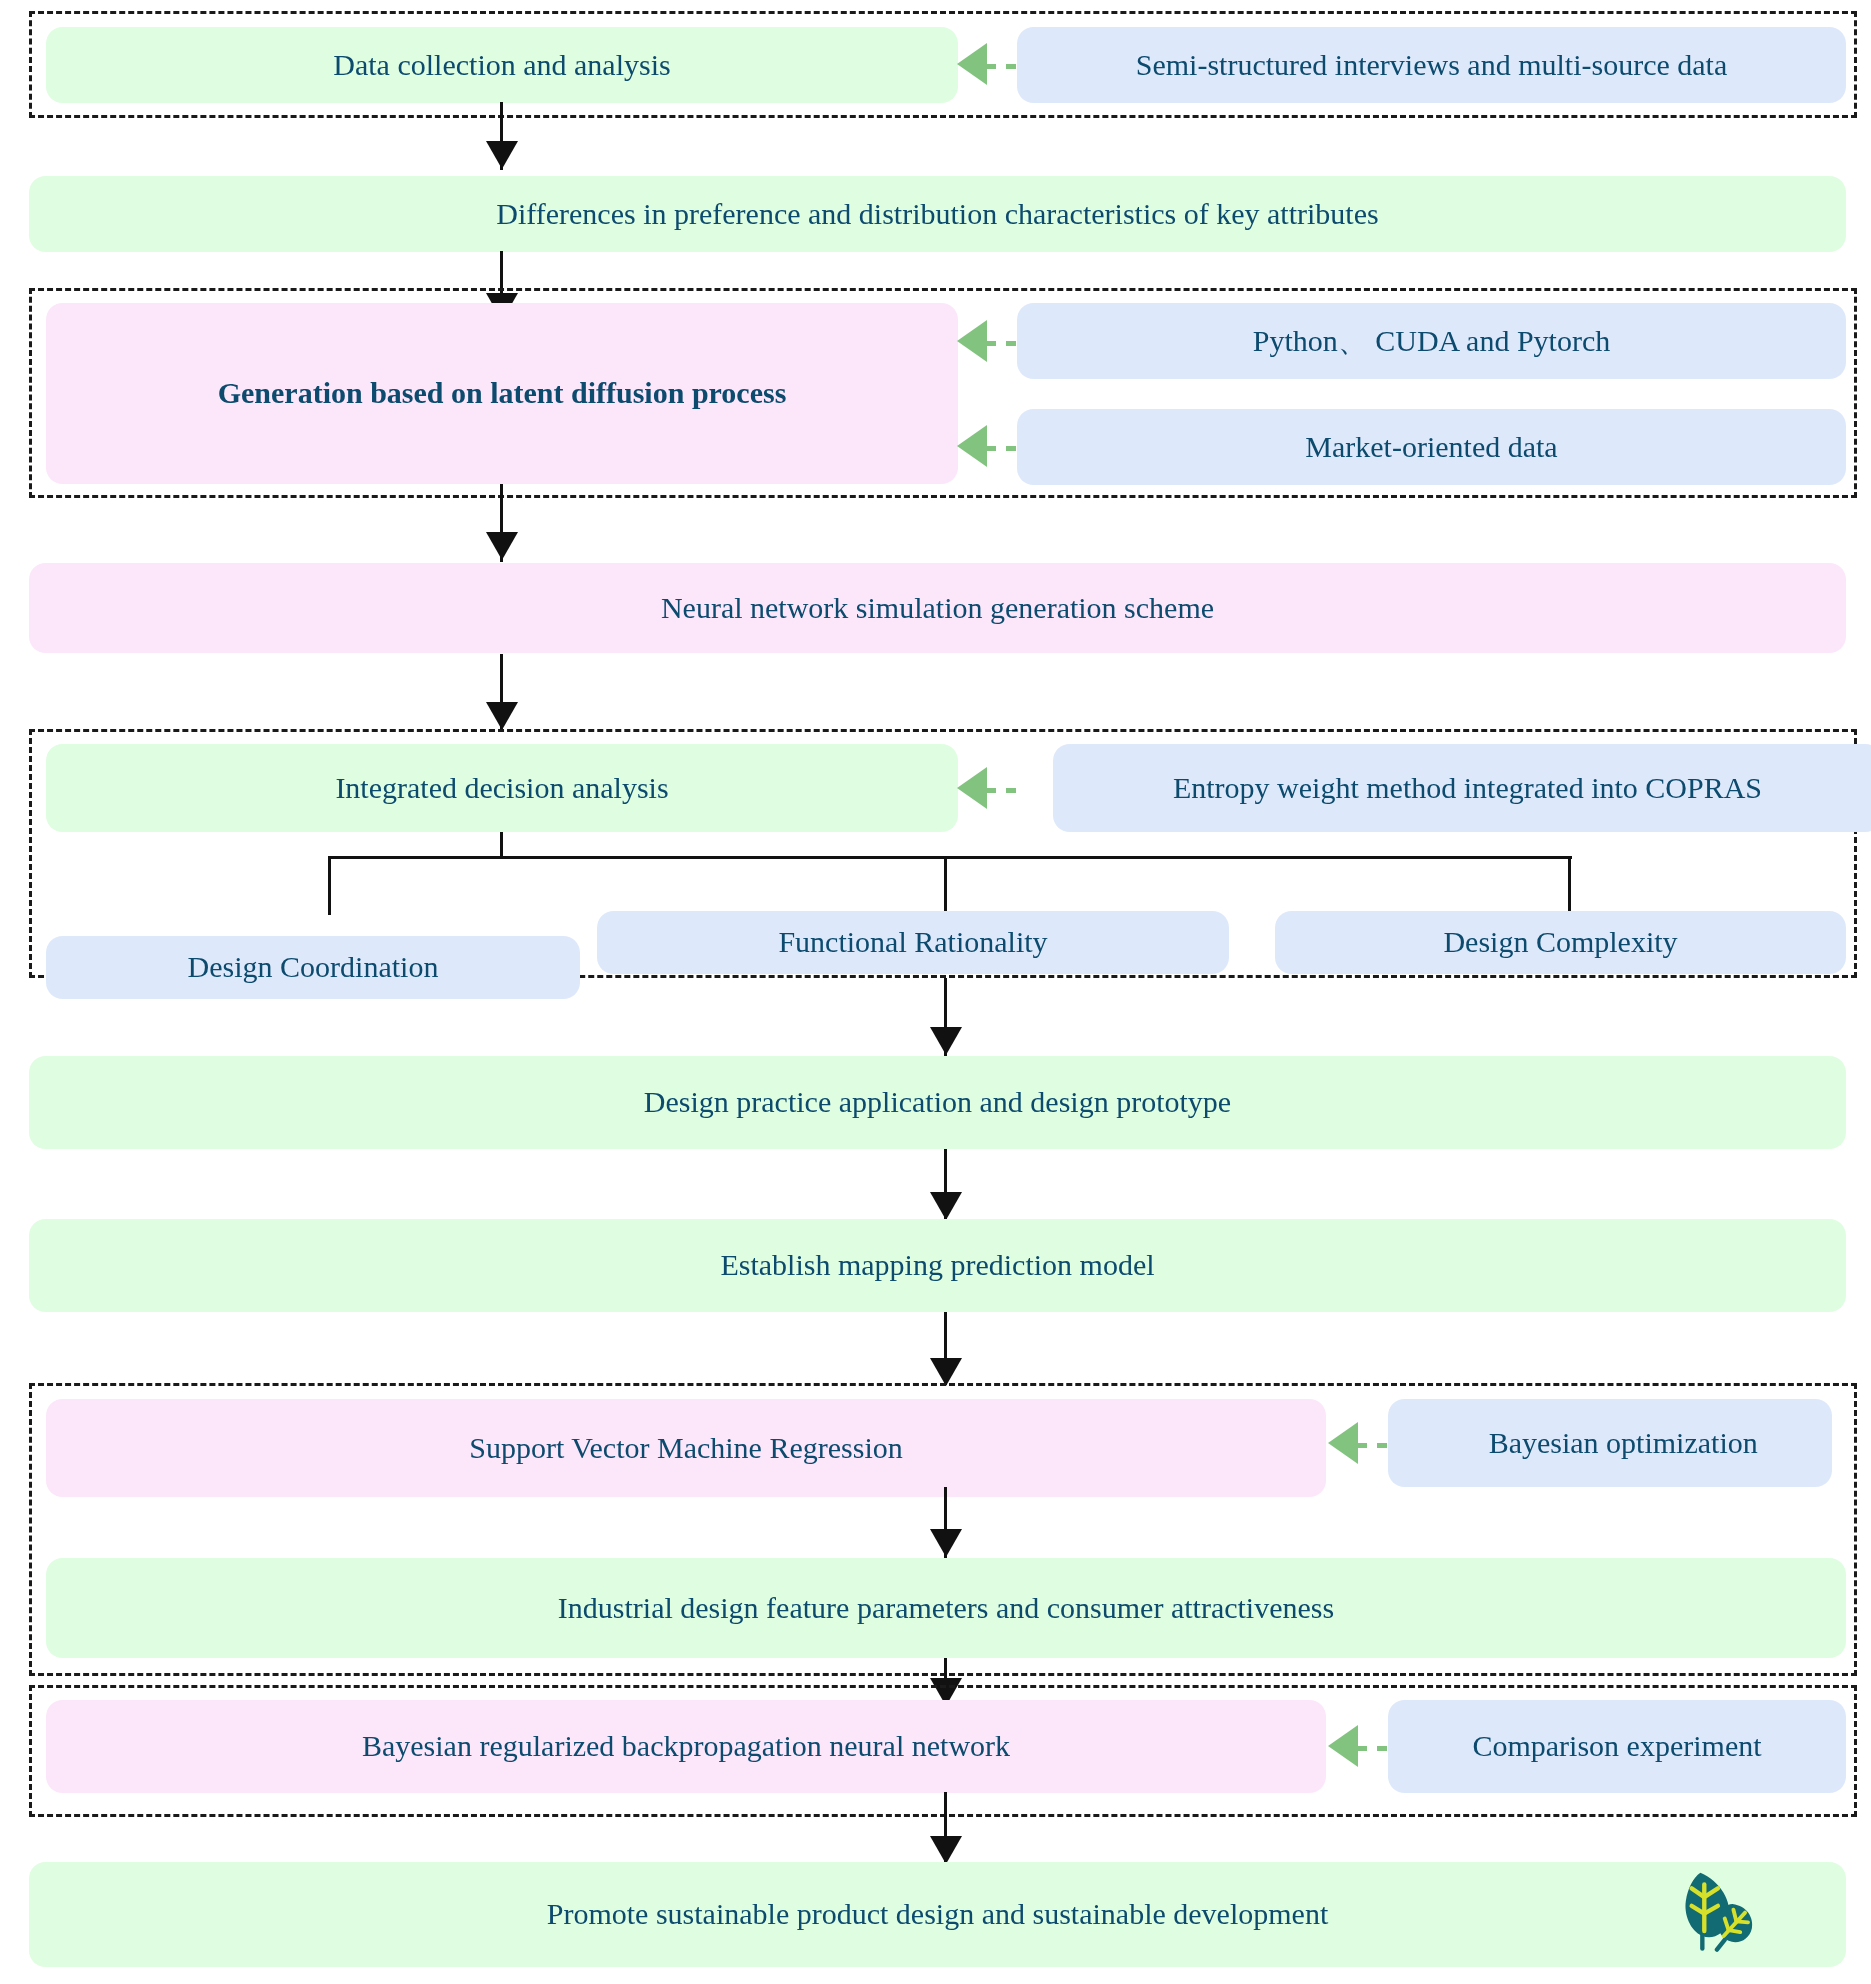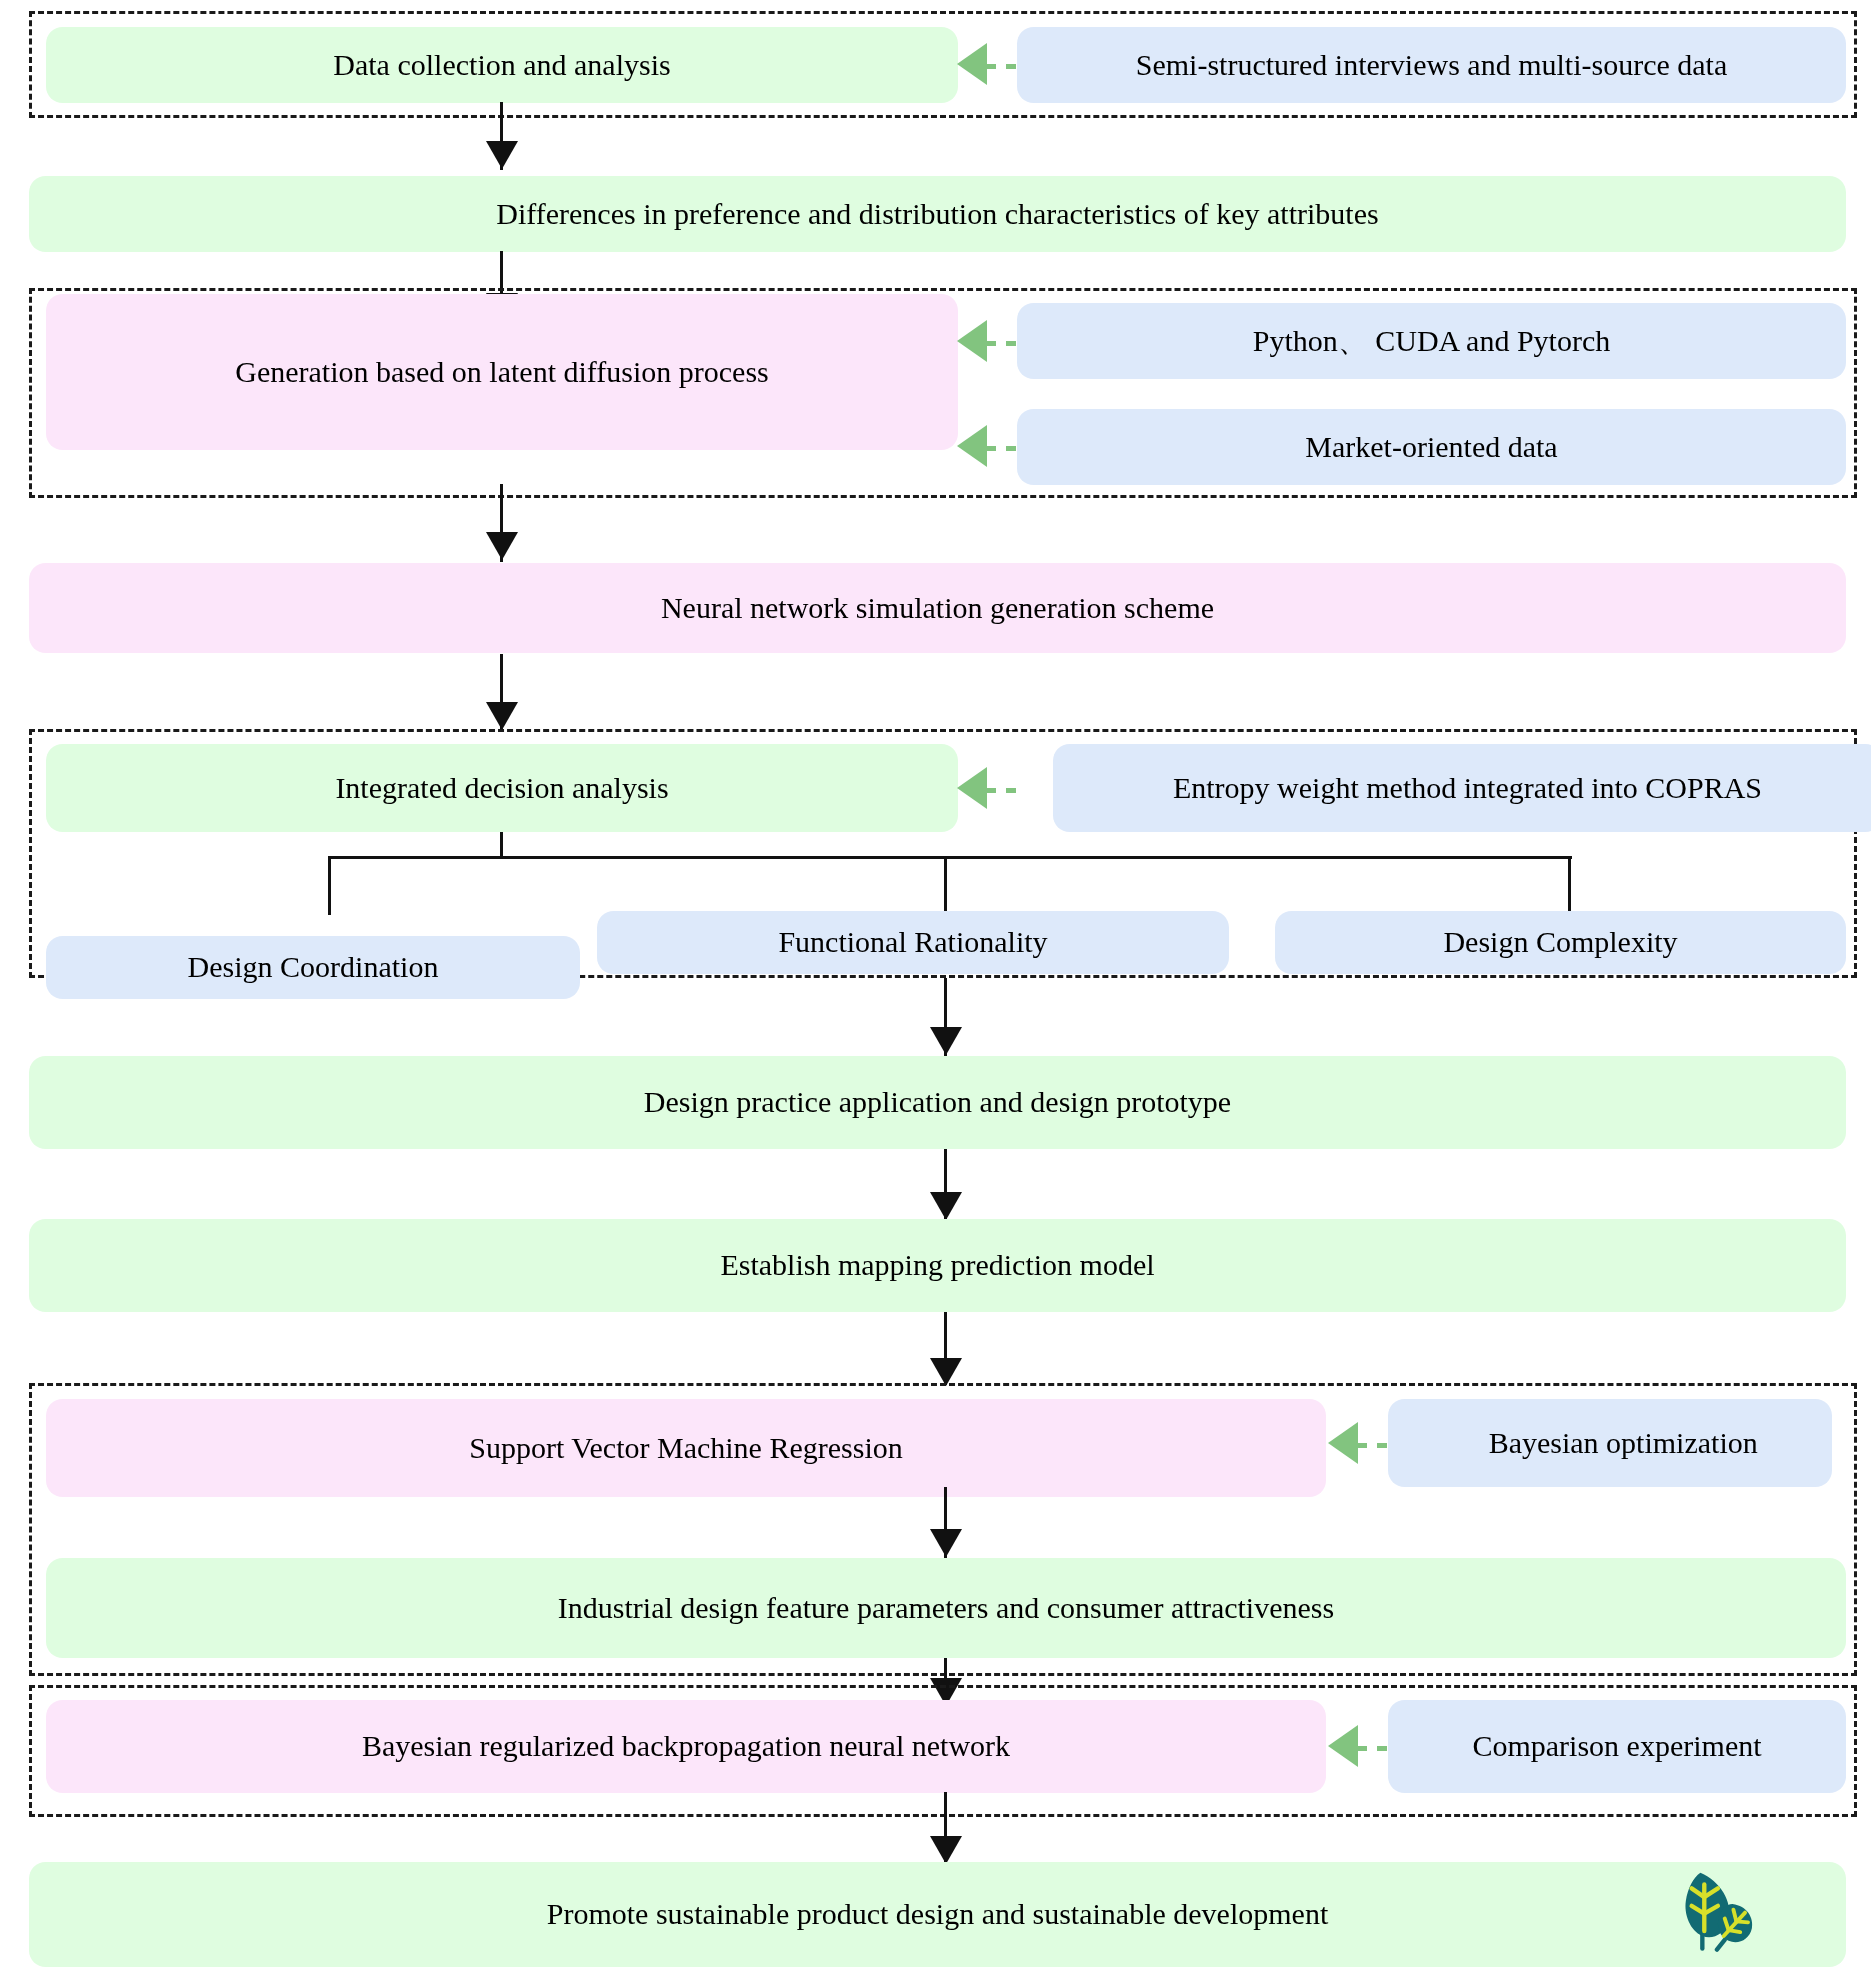--- a/index.html
+++ b/index.html
@@ -26,21 +26,21 @@
   }
 
   
   .node {
     position: absolute;
     border-radius: 16.6px;
     display: flex;
     align-items: center;
     justify-content: center;
     text-align: center;
-    color: #000000;
+    color: #0c4a6e;
     font-size: 30px;
     line-height: 1.15;
     padding: 0 14.6px;
     white-space: nowrap;
   }
   .node.green { background: #dffde0; }
   .node.blue  { background: #dde9fa; }
   .node.pink  { background: #fce6fa; }
 
   .node-label { display: block; }
@@ -104,21 +104,21 @@
 
   <div class="node green" style="left:29px; top:176px; width:1817px; height:76px;">
     <span class="node-label">Differences in preference and distribution characteristics of key attributes</span>
   </div>
 
   <div class="vline" style="left:500px; top:251px; height:71px;"></div>
   <div class="arrowhead" style="left:486px; top:293px;"></div>
 
   <div class="group-box" style="left:29px; top:288px; width:1828px; height:210px;"></div>
 
-  <div class="node pink" style="left:46px; top:294px; width:912px; height:156px;">
+  <div class="node pink" style="left:46px; top:303px; width:912px; height:181px;font-weight:bold;">
     <span class="node-label">Generation based on latent diffusion process</span>
   </div>
 
   <div class="node blue" style="left:1017px; top:303px; width:829px; height:76px;">
     <span class="node-label">Python、 CUDA and Pytorch</span>
   </div>
 
   <div class="node blue" style="left:1017px; top:409px; width:829px; height:76px;">
     <span class="node-label">Market-oriented data</span>
   </div>

